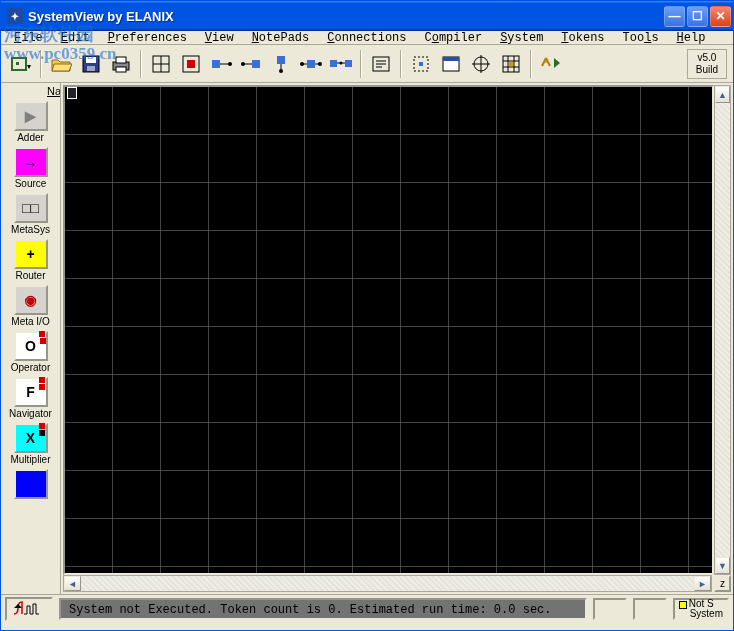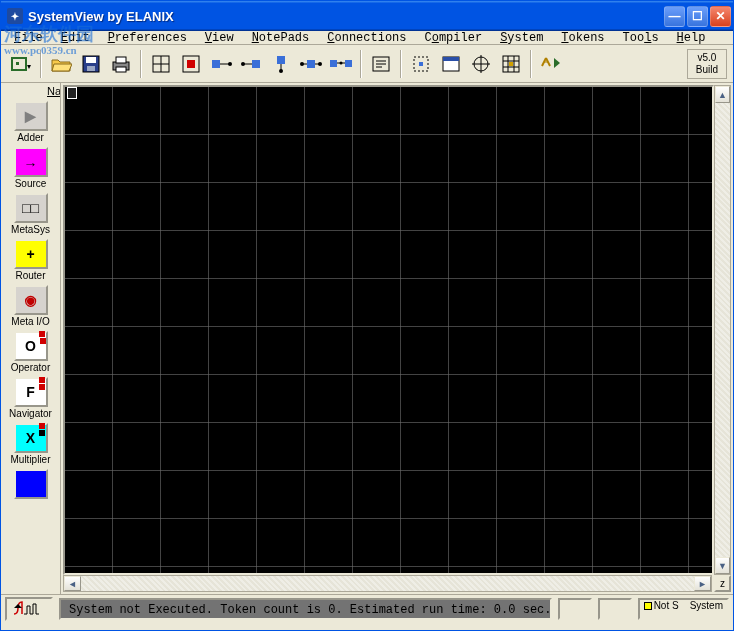--- a/index.html
+++ b/index.html
@@ -34,21 +34,21 @@
   font-size: 12px; color: white;
 }
 .win-btn.min, .win-btn.max { background: linear-gradient(#6b9efa, #3874de); }
 .win-btn.close { background: linear-gradient(#f5876e, #d9411e); }
 
 .watermark {
   position: absolute; top: 22px; left: 4px; z-index: 50;
   color: #1a6dd6; opacity: 0.6; font-size: 18px; font-weight: bold;
   font-family: Liberation Serif, serif; pointer-events: none;
 }
-.watermark .url { font-size: 11px; display: block; margin-top: -2px; color:#1a6dd6; }
+.watermark .url { font-size: 17px; display: block; margin-top: -2px; color:#1a6dd6; }
 
 .menubar {
   height: 14px;
   background: #ece9d8;
   display: flex; align-items: center;
   padding: 0 4px;
   border-bottom: 1px solid #aca899;
   font-family: "Courier New", monospace;
   font-size: 12px;
 }
@@ -160,21 +160,21 @@
   padding: 3px 8px;
   font-family: "Courier New", monospace;
   font-size: 12px;
   background:#737373;
   white-space: nowrap; overflow:hidden;
 }
 .status-box { width: 34px; height: 22px; border:2px inset #ece9d8; }
 .status-flag {
   border: 2px inset #ece9d8; height: 22px; padding: 1px 4px;
   font-size: 10px; line-height: 9px; background:#ece9d8;
-  display:flex; flex-direction:row; justify-content:center;
+  display:flex; flex-direction:column; justify-content:center;
 }
 .status-flag .sq { display:inline-block; width:8px; height:8px; border:1px solid #000; background:#ffff00; margin-right:2px; vertical-align:middle;}
 </style>
 </head>
 <body>
 
 <div class="watermark">
   <span>河东软件园</span>
   <span class="url">www.pc0359.cn</span>
 </div>

